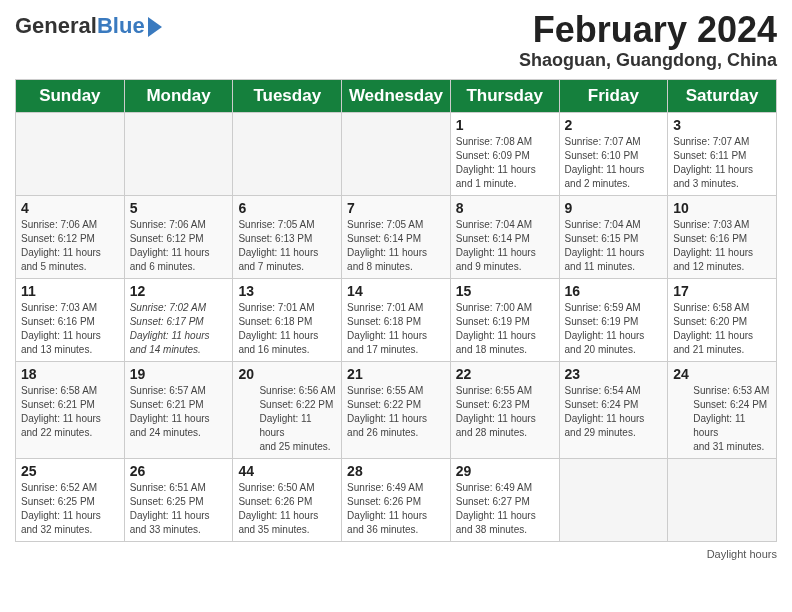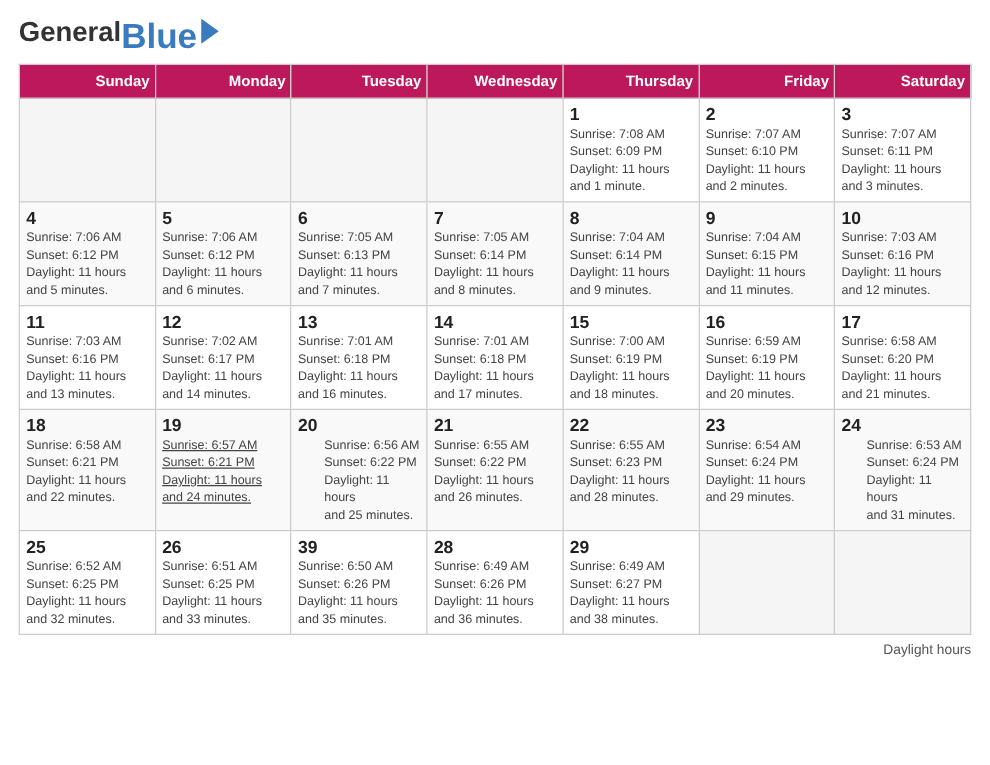--- a/index.html
+++ b/index.html
@@ -22,26 +22,26 @@
       align-items: flex-start;
       margin-top: 5px;
     }
     .logo-general {
       font-size: 22px;
       font-weight: bold;
       color: #333;
       line-height: 1;
     }
     .logo-blue {
-      font-size: 28px;
+      font-size: 22px;
       font-weight: bold;
       color: #3a7abf;
       line-height: 1;
       display: flex;
-      align-items: flex-start;
+      align-items: flex-end;
     }
     .logo-arrow {
       width: 0;
       height: 0;
       border-top: 10px solid transparent;
       border-bottom: 10px solid transparent;
       border-left: 14px solid #3a7abf;
       margin-left: 3px;
     }
     .title-area {
@@ -57,26 +57,26 @@
       font-size: 18px;
       font-weight: bold;
       color: #333;
     }
     table {
       width: 100%;
       border-collapse: collapse;
       table-layout: fixed;
     }
     th {
-      background-color: #be185d;
+      background-color: #15803d;
       color: #fff;
-      font-size: 12px;
+      font-size: 17px;
       font-weight: bold;
       padding: 6px 4px;
-      text-align: right;
+      text-align: center;
       border: 1px solid #ccc;
     }
     td {
       vertical-align: top;
       border: 1px solid #ccc;
       padding: 4px 5px;
       font-size: 10.5px;
       color: #333;
       height: 82px;
       background: #fff;
@@ -109,20 +109,24 @@
 </head>
 <body>
 
 <div class="header-area">
   <div class="logo">
     <span class="logo-general">General</span>
     <span class="logo-blue">
       <span>Blue</span>
       <span class="logo-arrow"></span>
     </span>
+  </div>
+  <div class="title-area">
+    <div class="month-title">February 2024</div>
+    <div class="location-title">Shaoguan, Guangdong, China</div>
   </div>
 </div>
 
 <table>
   <thead>
     <tr>
     <th>Sunday</th>
         <th>Monday</th>
         <th>Tuesday</th>
         <th>Wednesday</th>
@@ -213,21 +217,21 @@
       <tr>
         <td>
           <span class="day-num">11</span>
           <div class="day-info" style="white-space: pre-line;">Sunrise: 7:03 AM
 Sunset: 6:16 PM
 Daylight: 11 hours
 and 13 minutes.</div>
         </td>
         <td>
           <span class="day-num">12</span>
-          <div class="day-info" style="white-space: pre-line;">Sunrise: 7:02 AM
+          <div class="day-info" style="white-space: pre-line; font-style: italic;">Sunrise: 7:02 AM
 Sunset: 6:17 PM
 Daylight: 11 hours
 and 14 minutes.</div>
         </td>
         <td>
           <span class="day-num">13</span>
           <div class="day-info" style="white-space: pre-line;">Sunrise: 7:01 AM
 Sunset: 6:18 PM
 Daylight: 11 hours
 and 16 minutes.</div>
@@ -264,21 +268,21 @@
       <tr>
         <td>
           <span class="day-num">18</span>
           <div class="day-info" style="white-space: pre-line;">Sunrise: 6:58 AM
 Sunset: 6:21 PM
 Daylight: 11 hours
 and 22 minutes.</div>
         </td>
         <td>
           <span class="day-num">19</span>
-          <div class="day-info" style="white-space: pre-line; text-decoration: underline;">Sunrise: 6:57 AM
+          <div class="day-info" style="white-space: pre-line;">Sunrise: 6:57 AM
 Sunset: 6:21 PM
 Daylight: 11 hours
 and 24 minutes.</div>
         </td>
         <td>
           <span class="day-num">20</span>
           <div class="day-info" style="white-space: pre-line; margin-left: 21px;">Sunrise: 6:56 AM
 Sunset: 6:22 PM
 Daylight: 11 hours
 and 25 minutes.</div>
@@ -321,21 +325,21 @@
 and 32 minutes.</div>
         </td>
         <td>
           <span class="day-num">26</span>
           <div class="day-info" style="white-space: pre-line;">Sunrise: 6:51 AM
 Sunset: 6:25 PM
 Daylight: 11 hours
 and 33 minutes.</div>
         </td>
         <td>
-          <span class="day-num">39</span>
+          <span class="day-num">44</span>
           <div class="day-info" style="white-space: pre-line;">Sunrise: 6:50 AM
 Sunset: 6:26 PM
 Daylight: 11 hours
 and 35 minutes.</div>
         </td>
         <td>
           <span class="day-num">28</span>
           <div class="day-info" style="white-space: pre-line;">Sunrise: 6:49 AM
 Sunset: 6:26 PM
 Daylight: 11 hours

